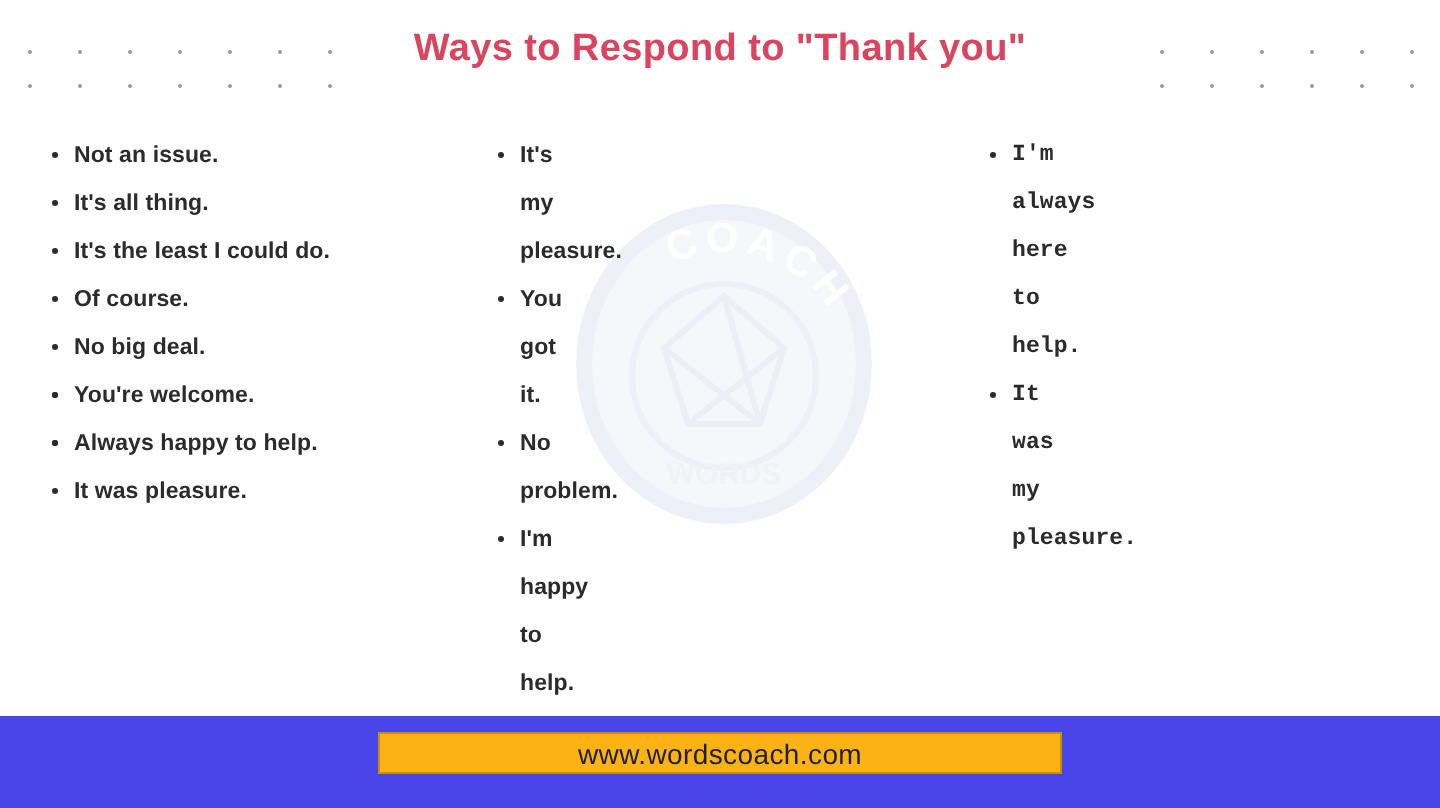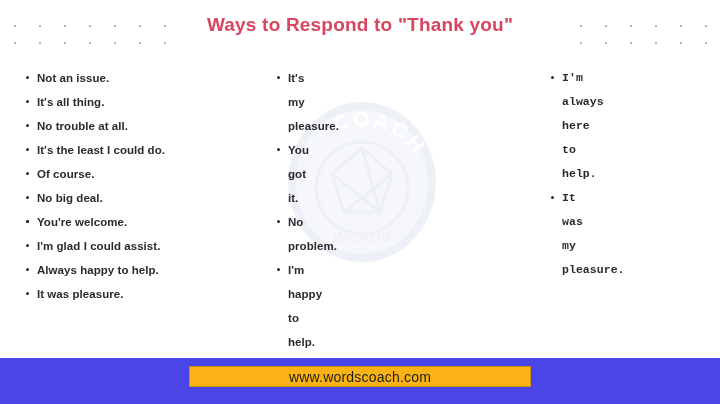--- a/index.html
+++ b/index.html
@@ -59,21 +59,20 @@
     opacity:0.5;
     pointer-events:none;
   }
 
   
   .columns {
     position:absolute;
     top:62px; left:0;
     width:612px; height:292px;
     display:flex;
-    gap:28px;
   }
   .col {
     position:relative;
     padding-top:4px;
   }
   .col-1 { width:230px; padding-left:26px; }
   .col-2 { width:228px; padding-left:249px; margin-left:-230px; }
   .col-3 { width:262px; padding-left:474px; margin-left:-228px;font-family:Liberation Mono, monospace; }
 
   .item {
@@ -174,27 +173,26 @@
         <textPath href="#arcpath" startOffset="36%">COACH</textPath>
       </text>
       <text font-size="15" font-weight="bold" fill="#e4e7f2" font-family="Liberation Sans, sans-serif" x="80" y="150" text-anchor="middle">WORDS</text>
     </svg>
   </div>
 
   <div class="columns">
     <div class="col col-1">
         <div class="item"><span class="bullet"></span><span>Not an issue.</span></div>
         <div class="item"><span class="bullet"></span><span>It's all thing.</span></div>
-        <div class="item"><span class="bullet"></span><span>No trouble at all.</span></div>
         <div class="item"><span class="bullet"></span><span>It's the least I could do.</span></div>
         <div class="item"><span class="bullet"></span><span>Of course.</span></div>
         <div class="item"><span class="bullet"></span><span>No big deal.</span></div>
         <div class="item"><span class="bullet"></span></div>
         <div class="item"><span class="bullet"></span><span>You're welcome.</span></div>
-        <div class="item"><span class="bullet"></span><span>I'm glad I could assist.</span></div>
+        <div class="item"><span class="bullet"></span></div>
         <div class="item"><span class="bullet"></span><span>Always happy to help.</span></div>
         <div class="item"><span class="bullet"></span><span>It was pleasure.</span></div>
       </div>
     <div class="col col-2">
         <div class="item"><span class="bullet"></span><span>It's my pleasure.</span></div>
         <div class="item"><span class="bullet"></span><span>You got it.</span></div>
         <div class="item"><span class="bullet"></span><span>No problem.</span></div>
         <div class="item"><span class="bullet"></span><span>I'm happy to help.</span></div>
         <div class="item"><span class="bullet"></span><span>Anytime.</span></div>
         <div class="item"><span class="bullet"></span><span>My pleasure.</span></div>

